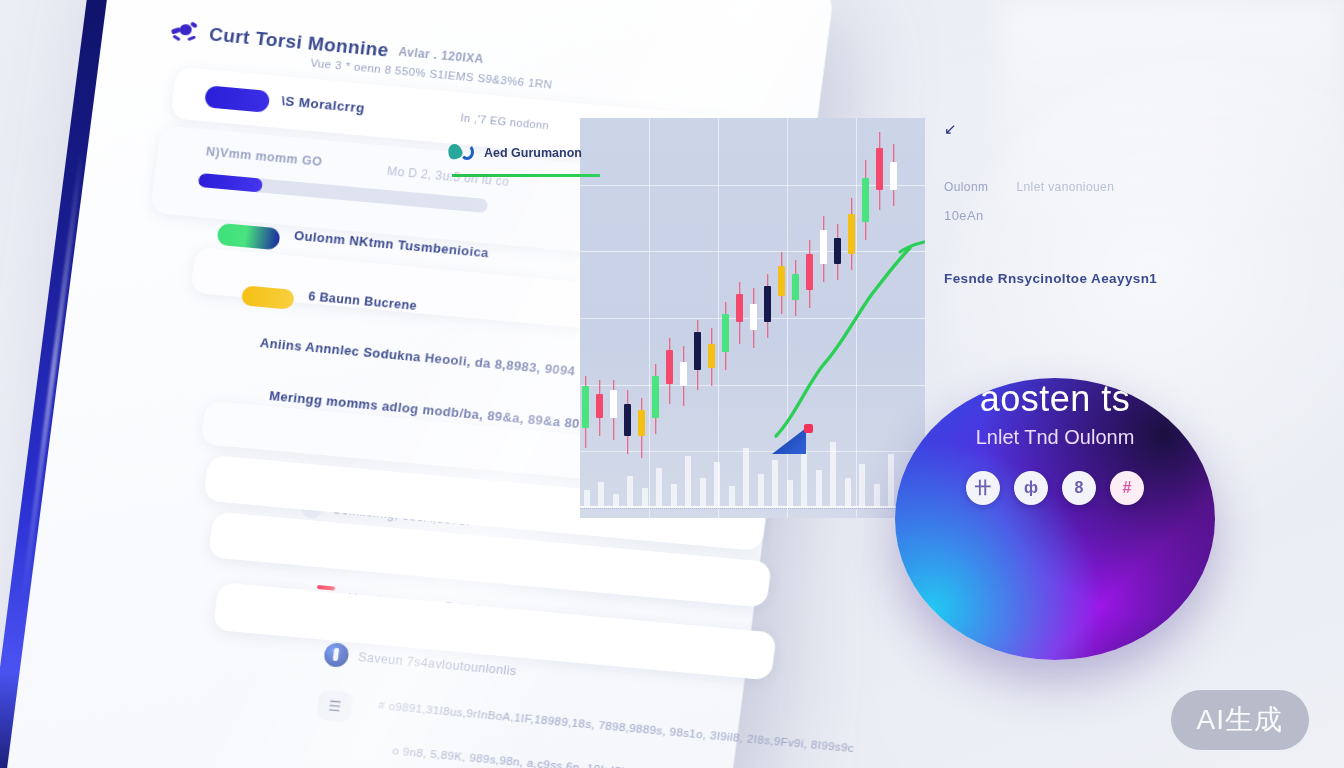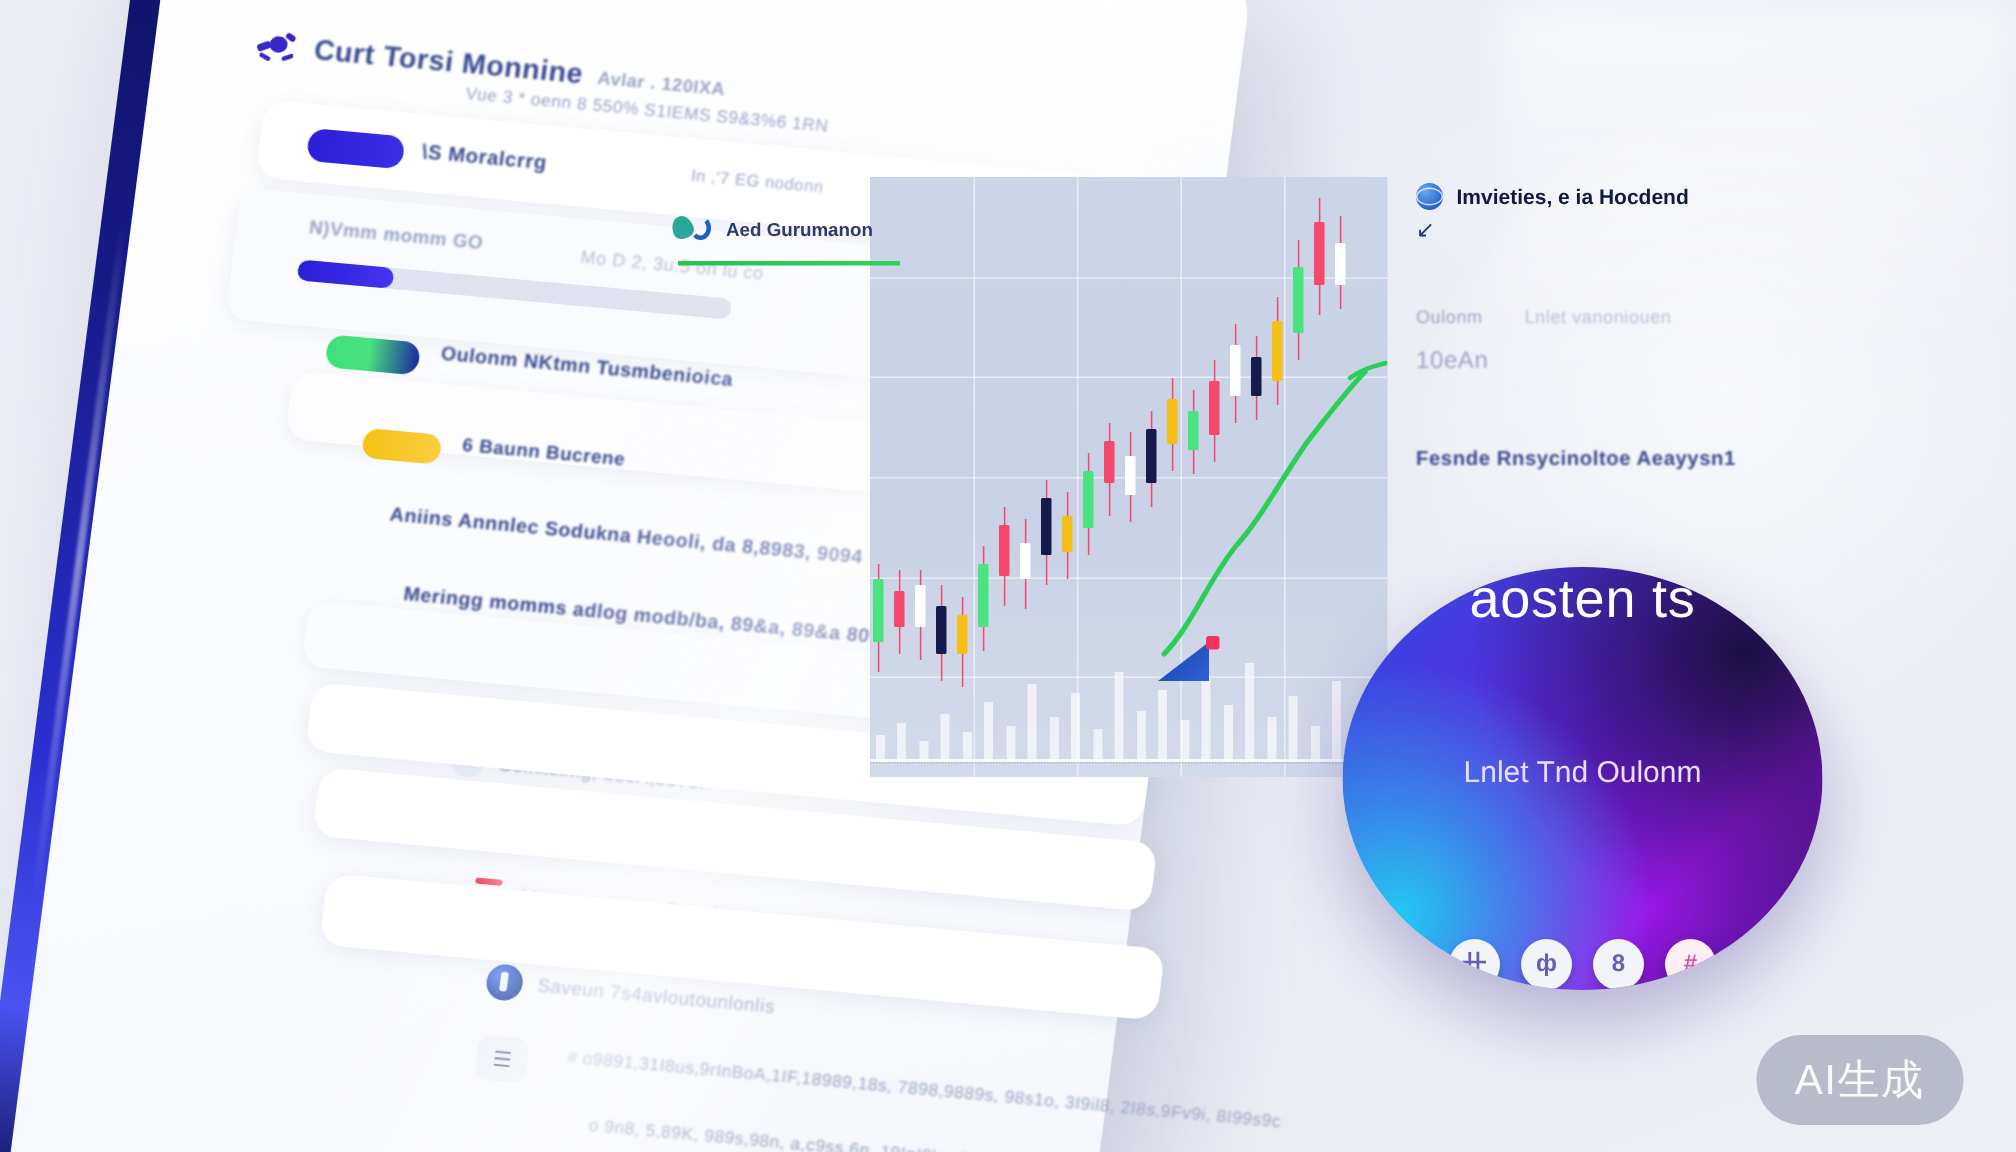--- a/index.html
+++ b/index.html
@@ -211,34 +211,34 @@
   #rc-head{ display:flex; align-items:center; gap:9px; margin-top:6px; }
   #rc-globe{
     width:18px; height:18px; border-radius:50%; flex:none;
     background:radial-gradient(circle at 35% 30%,#6aa8f5,#1f5ec9 78%);
     position:relative;
   }
   #rc-globe::after{ content:""; position:absolute; inset:3px 0; border:1px solid rgba(255,255,255,.8); border-radius:50%; }
   #rc-title{ font-size:14px; font-weight:700; color:#111a3d; filter:blur(.5px); }
   #rc-arrow{ margin-top:4px; color:#24327b; font-size:15px; filter:blur(.4px); }
   #rc-sub{ margin-top:42px; display:flex; gap:28px; font-size:12px; }
-  #rc-val{ margin-top:14px; font-size:16px; }
+  #rc-val{ margin-top:14px; font-size:13px; }
   #rc-tag{ margin-top:48px; font-size:13.5px; font-weight:700; }
   #rc-big{ margin-top:30px; font-size:17px; font-weight:700; }
 
   
   #badge{
     position:absolute; left:895px; top:378px; width:320px; height:282px;
     border-radius:50%;
     background:
       radial-gradient(circle at 12% 82%, #22c8f2 0%, rgba(34,200,242,0) 46%),
       radial-gradient(circle at 84% 20%, #1a1040 0%, rgba(26,16,64,0) 52%),
       linear-gradient(135deg,#2a4fe0 0%,#6a1fe0 48%,#9b16e8 72%,#2b1466 100%);
     box-shadow:0 22px 48px rgba(60,40,140,.30);
-    display:flex; flex-direction:column; align-items:center; justify-content:space-between;
+    display:flex; flex-direction:column; align-items:center; justify-content:flex-start;
     overflow:hidden;
   }
   #badge-title{ color:#ffffff; font-size:36px; font-weight:400; letter-spacing:.5px; filter:blur(.3px); }
   #badge-sub{ color:#ecdcff; font-size:20px; margin-top:6px; filter:blur(.3px); }
   #badge-icons{ display:flex; gap:14px; margin-top:22px; }
   .badge-ico{
     width:34px; height:34px; border-radius:50%;
     background:#f3f4fa;
     display:flex; align-items:center; justify-content:center;
     font-size:16px; font-weight:700; color:#6a5fae;
@@ -482,24 +482,20 @@
 <div id="callout">
   <span id="callout-ico">
       <i class="a"></i>
       <i class="b"></i>
     </span>
   <span id="callout-label">Aed Gurumanon</span>
 </div>
 <div id="callout-line"></div>
 
 <div id="right-col">
-  <div id="rc-head">
-    <span id="rc-globe"></span>
-    <span id="rc-title">Imvieties, e ia Hocdend</span>
-  </div>
   <div id="rc-arrow">↙</div>
   <div id="rc-sub">
     <span class="ghost dim">Oulonm</span>
     <span class="ghost faint">Lnlet vanoniouen</span>
   </div>
   <div id="rc-val" class="ghost dim">10eAn</div>
   <div id="rc-tag" class="ghost">Fesnde Rnsycinoltoe   Aeayysn1</div>
 </div>
 
 <div id="badge">

